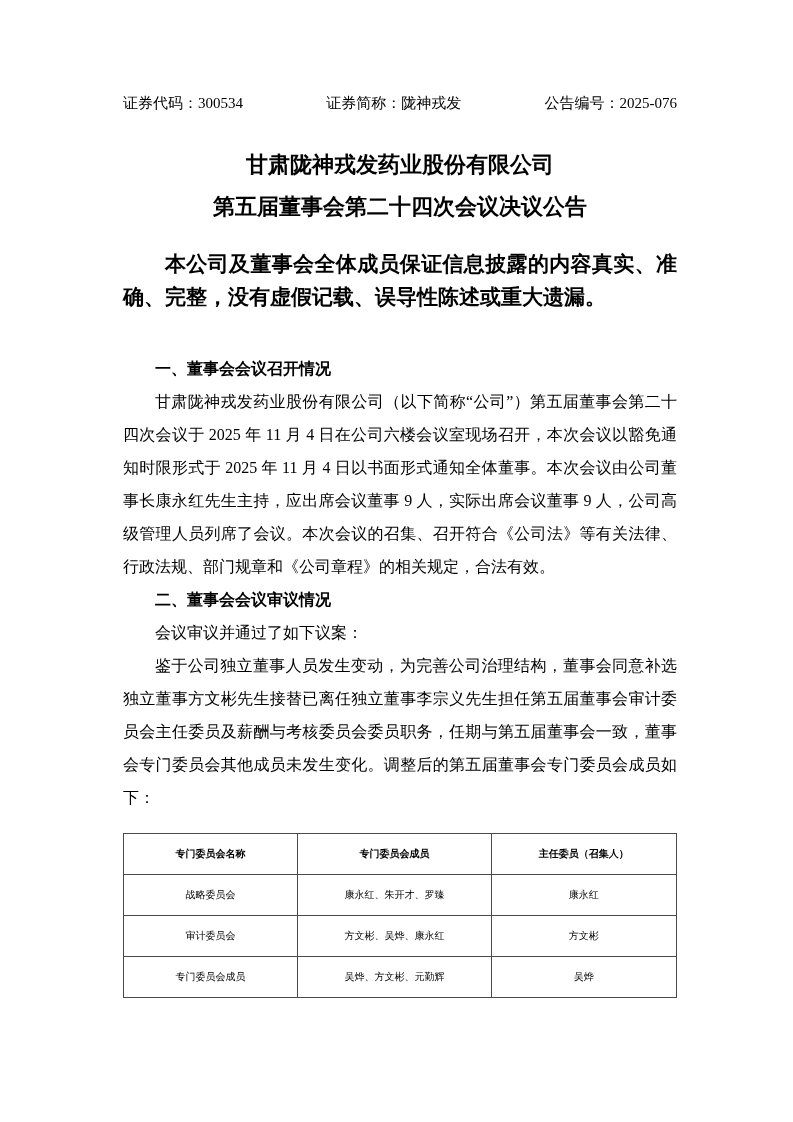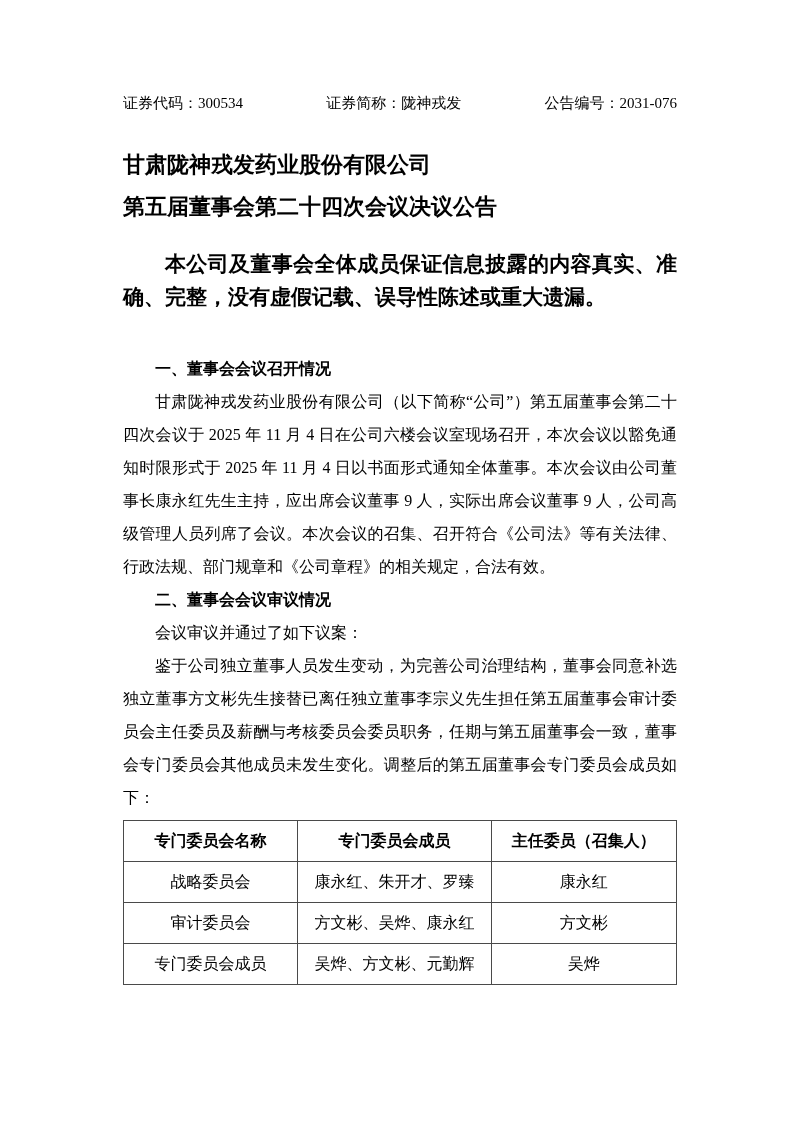--- a/index.html
+++ b/index.html
@@ -18,21 +18,21 @@
   .meta-row {
     display: flex;
     justify-content: space-between;
     align-items: center;
     font-size: 15px;
     line-height: 22px;
     white-space: nowrap;
   }
   .doc-title {
     margin-top: 30px;
-    text-align: left;
+    text-align: center;
     font-family: "Liberation Sans", "DejaVu Sans", sans-serif;
     font-weight: bold;
     font-size: 22px;
     line-height: 42px;
   }
   .disclaimer {
     margin-top: 20px;
     font-size: 21px;
     line-height: 33px;
     font-weight: bold;
@@ -53,25 +53,25 @@
     text-align: justify;
     font-size: 16px;
     line-height: 33px;
   }
   .intro-line {
     text-indent: 2em;
     font-size: 16px;
     line-height: 33px;
   }
   table.committee {
-    margin-top: 6px;
+    margin-top: 19px;
     width: 100%;
     border-collapse: collapse;
     table-layout: fixed;
-    font-size: 16px;
+    font-size: 10px;
   }
   table.committee th, table.committee td {
     border: 1px solid #4a4a4a;
     height: 41px;
     text-align: center;
     vertical-align: middle;
     padding: 0 4px;
   }
   table.committee th {
     font-family: "Liberation Sans", "DejaVu Sans", sans-serif;
@@ -82,21 +82,21 @@
   table.committee col.c3 { width: 33.5%; }
 </style>
 </head>
 <body>
 
 <div class="page">
 
   <div class="meta-row">
     <span>证券代码：300534</span>
     <span>证券简称：陇神戎发</span>
-    <span>公告编号：2031-076</span>
+    <span>公告编号：2025-076</span>
   </div>
 
   <div class="doc-title">
     <div>甘肃陇神戎发药业股份有限公司</div>
     <div>第五届董事会第二十四次会议决议公告</div>
   </div>
 
   <p class="disclaimer">本公司及董事会全体成员保证信息披露的内容真实、准确、完整，没有虚假记载、误导性陈述或重大遗漏。</p>
 
   <div class="body-text">

